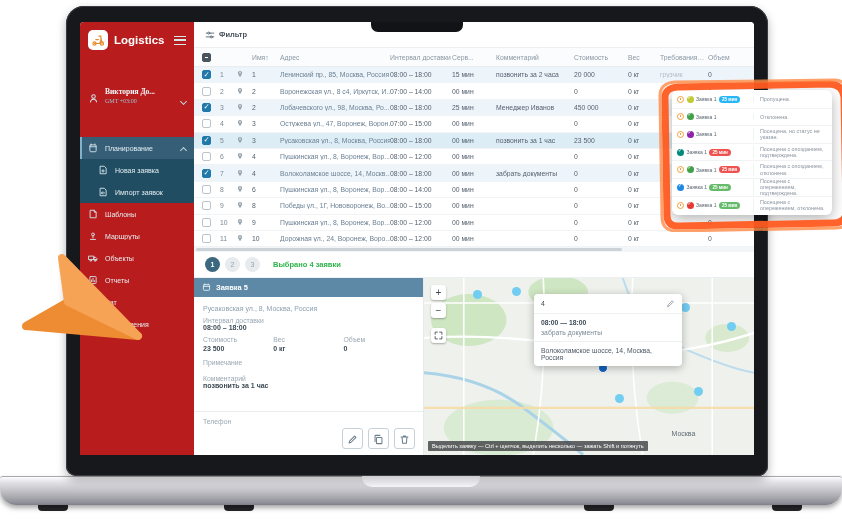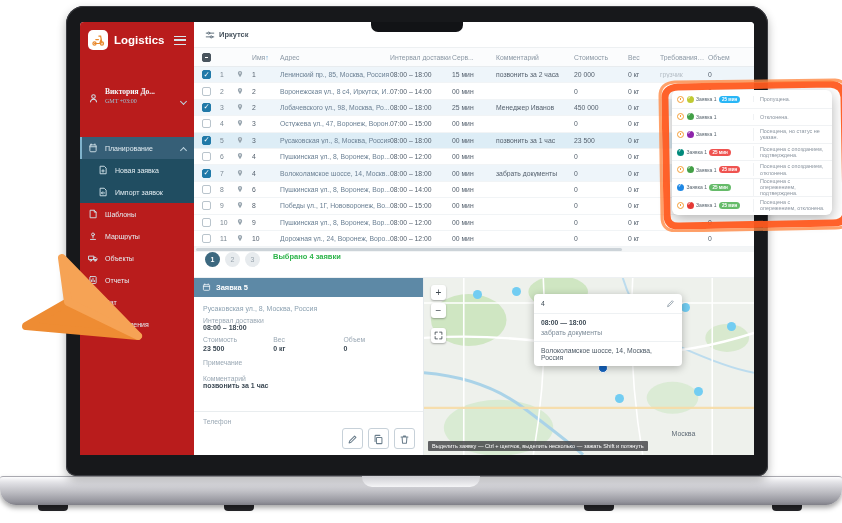--- a/index.html
+++ b/index.html
@@ -64,21 +64,21 @@
   .cb.on::after{content:"✓";position:absolute;left:0.5px;top:-1.5px;color:#fff;font-size:7.5px;}
   .cb.head{background:#49545e;border-color:#49545e;}
   .cb.head::after{content:"";position:absolute;left:2px;right:2px;top:3.6px;height:1.4px;background:#fff;}
   .sort{color:#4a90c4;font-size:7px;}
   .sort::after{content:"↑";}
   .pin-ic{width:8px;height:8px;color:#97a4ae;display:inline-block;}
   .pin-ic svg{fill:#97a4ae;stroke:none;}
   .hscroll{height:5px;flex:none;background:#f3f5f6;position:relative;}
   .hscroll .thumb{position:absolute;left:2px;top:1px;height:3px;width:76%;background:#ccd3d8;border-radius:2px;}
 
-  .pagebar{height:26px;flex:none;display:flex;gap:5px;padding:0 11px;border-bottom:1px solid #edf0f2;}
+  .pagebar{height:26px;flex:none;display:flex;align-items:center;gap:5px;padding:0 11px;border-bottom:1px solid #edf0f2;}
   .pg{width:15px;height:15px;border-radius:50%;border:none;background:#e7ebee;color:#98a4ad;font-size:7px;
       display:flex;align-items:center;justify-content:center;font-family:inherit;cursor:pointer;padding:0;}
   .pg.active{background:#3c687f;color:#fff;font-weight:bold;}
   .sel-info{color:#2db44a;font-size:7.5px;font-weight:bold;margin-left:8px;}
 
   
   .bottom{flex:1;display:flex;min-height:0;}
   .detail{width:230px;flex:none;border-right:1px solid #e6eaec;display:flex;flex-direction:column;font-size:7px;}
   .detail-header{height:19px;flex:none;background:#5d89a6;color:#fff;display:flex;align-items:center;gap:5px;
                  padding:0 8px;font-size:7.5px;font-weight:bold;}
@@ -245,21 +245,21 @@
       <main class="main">
         <div class="toolbar">
           <button class="filter-btn">
             <span class="icon">
               <svg viewBox="0 0 16 16">
                   <path d="M2 5h12M2 11h12"></path>
                   <circle cx="6" cy="5" r="1.7" fill="#fff"></circle>
                   <circle cx="10" cy="11" r="1.7" fill="#fff"></circle>
                 </svg>
             </span>
-            <span>Иркутск</span>
+            <span>Фильтр</span>
           </button>
         </div>
 
         <div class="grid thead">
           <div class="cell">
               <span class="cb head"></span>
             </div>
           <div class="cell"></div>
           <div class="cell"></div>
           <div class="cell"><span>Имя</span><span class="sort"></span></div>

